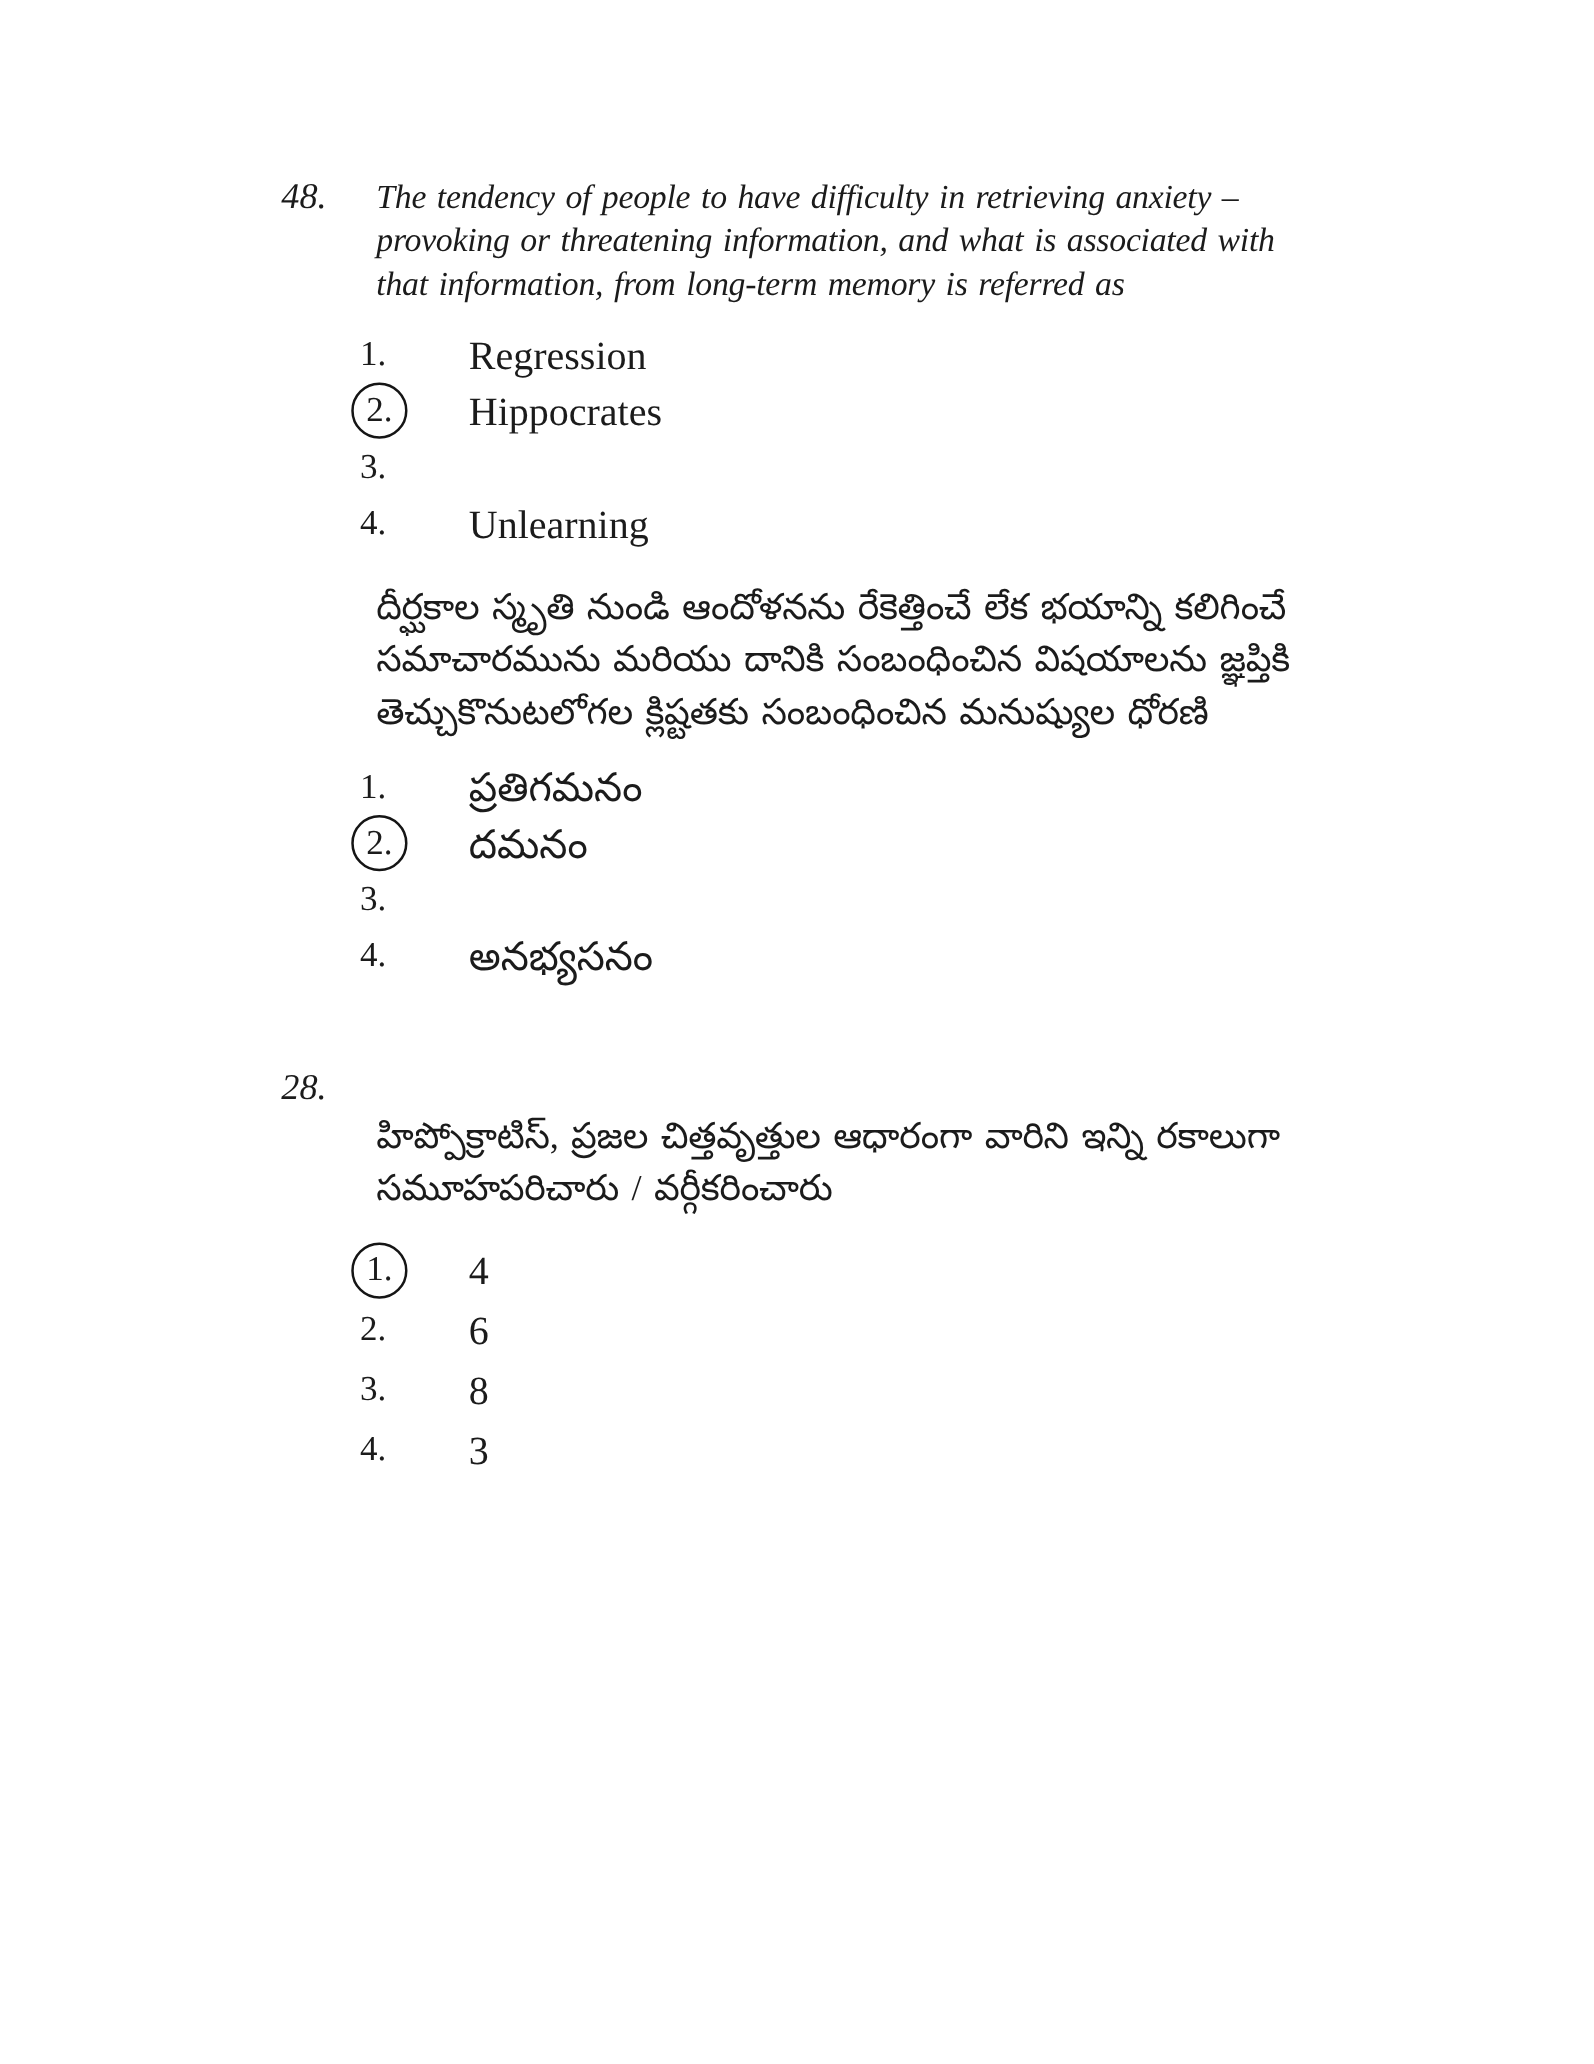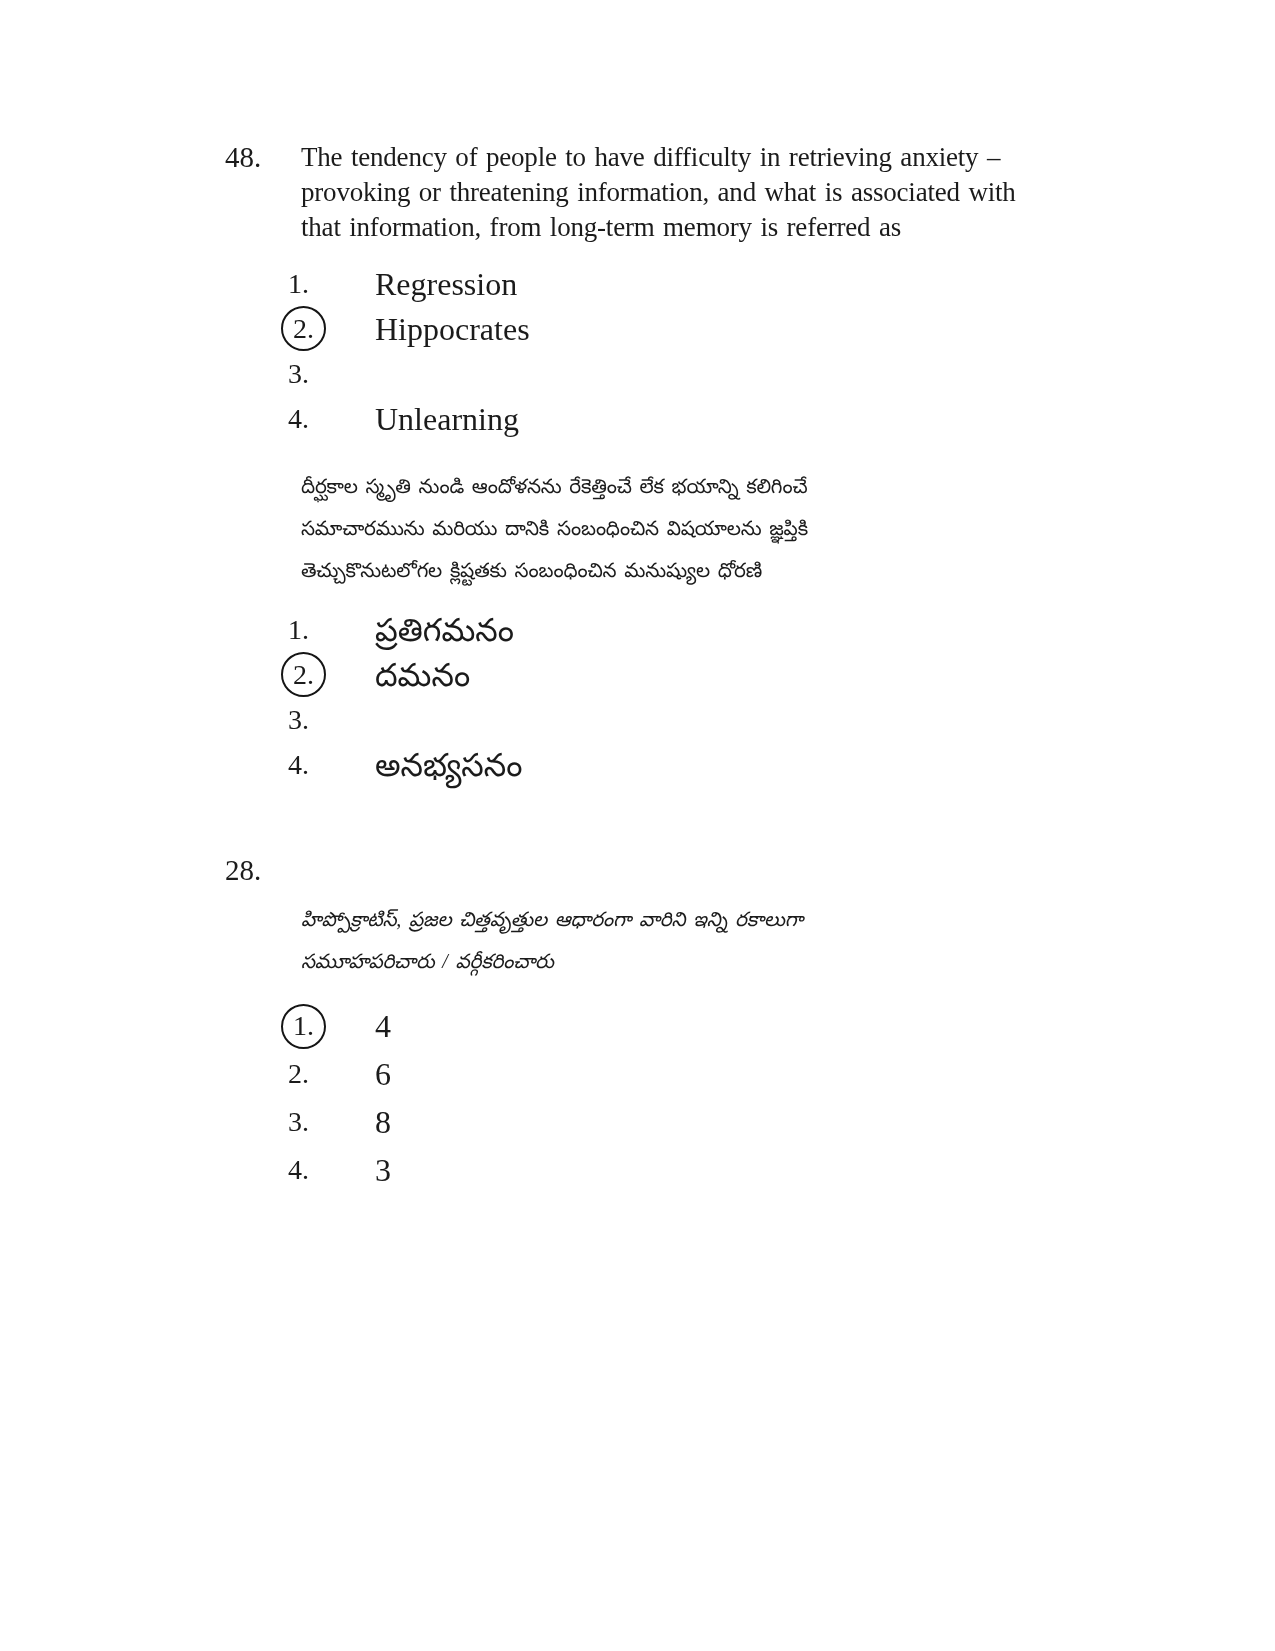--- a/index.html
+++ b/index.html
@@ -11,37 +11,37 @@
     color: #1b1b1b;
     font-family: "Liberation Serif", "DejaVu Serif", serif;
   }
   .page {
     position: relative;
     width: 1275px;
     min-height: 1651px;
     padding-top: 140px;
     overflow: hidden;
   }
-  .q-row { display: flex; align-items: flex-start; }
+  .q-row { display: flex; align-items: flex-start; font-style: italic; }
   .q-num {
     margin-left: 225px;
     width: 76px;
     flex-shrink: 0;
     font-size: 29px;
     line-height: 35px;
   }
   .q-text {
     width: 780px;
     font-size: 27px;
     line-height: 35px;
     letter-spacing: -0.2px;
     word-spacing: 2px;
     white-space: pre-line;
   }
-  .q-text.te { font-size: 20px; line-height: 42px; word-spacing: 3px; }
+  .q-text.te { font-size: 29px; line-height: 42px; word-spacing: 3px; }
   .opts { list-style: none; margin: 16px 0 0 0; padding: 0 0 0 288px; }
   .opt-row { display: flex; align-items: center; height: 45px; }
   .opt-num {
     width: 87px;
     flex-shrink: 0;
     font-size: 28px;
   }
   .opt-num.circled {
     width: 45px;
     height: 45px;
@@ -49,21 +49,21 @@
     border-radius: 50%;
     display: flex;
     align-items: center;
     justify-content: center;
     margin-left: -7px;
     margin-right: 49px;
   }
   .opt-label { font-size: 32px; line-height: 34px; }
   .te-para { margin-left: 301px; margin-top: 24px; }
   .q49-block { margin-top: 66px; }
-  .q49-te { margin-top: 10px; line-height: 52px; font-style: italic; }
+  .q49-te { margin-top: 0; line-height: 52px; }
   .opts-49 { margin-top: 20px; }
   .opts-49 .opt-row { height: 48px; }
 </style>
 </head>
 <body>
 
 <div class="page">
 
   <section class="question">
     <div class="q-row">

